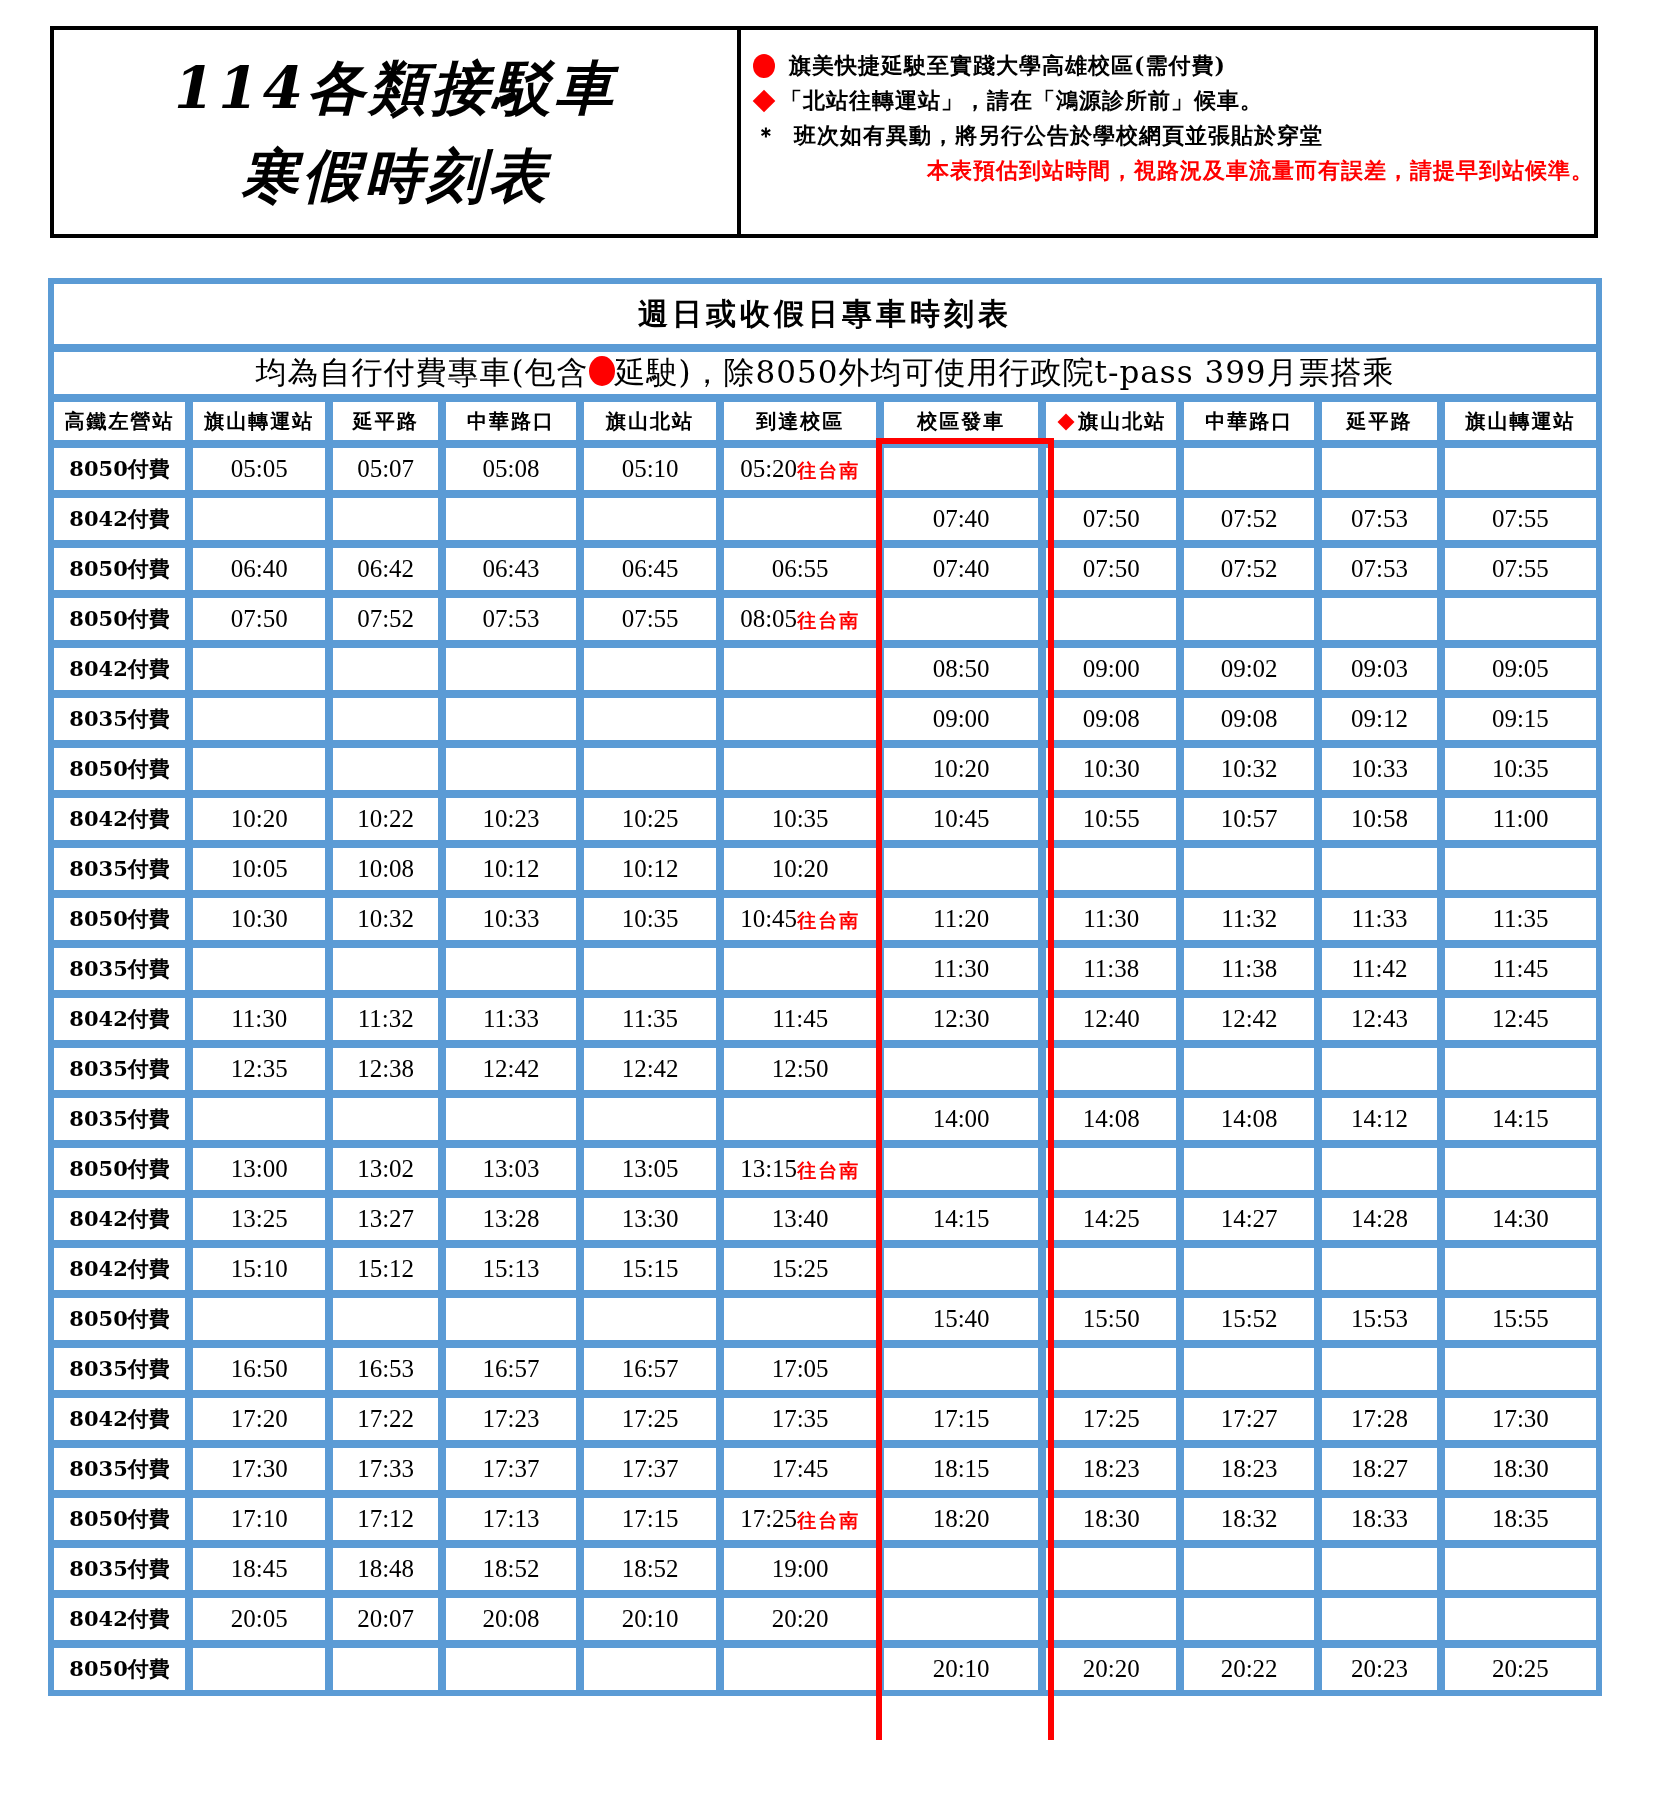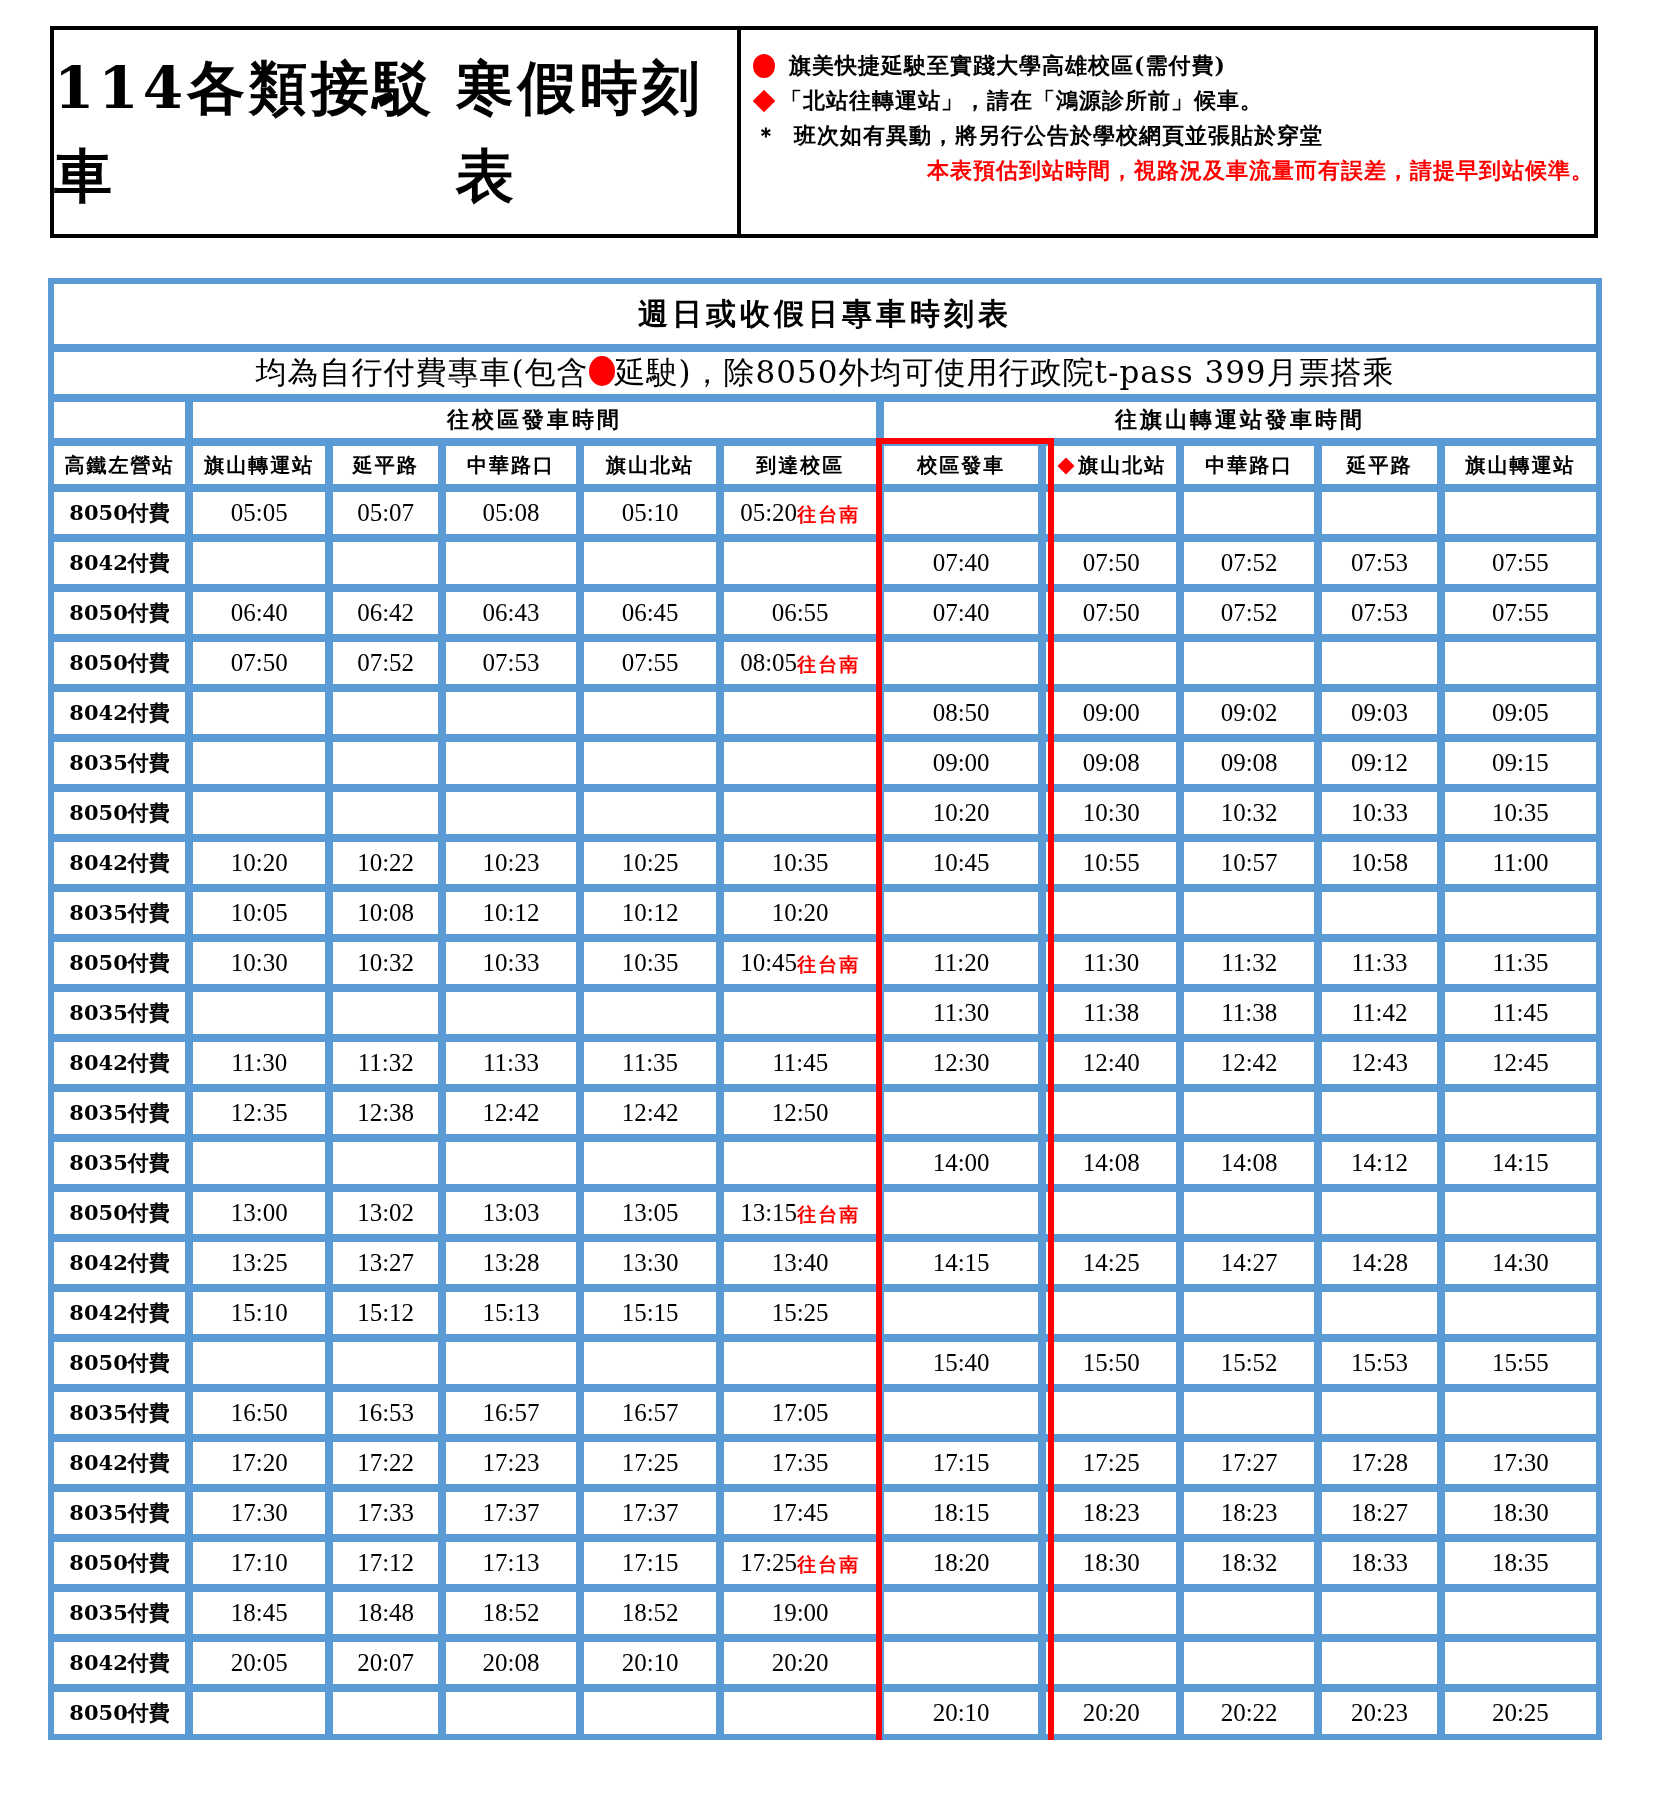--- a/index.html
+++ b/index.html
@@ -6,23 +6,24 @@
   body {
     width: 1654px; height: 1807px; position: relative; overflow: hidden;
     font-family: "DejaVu Serif", "Liberation Serif", serif; color: #000;
   }
   
   .header {
     position: absolute; left: 50px; top: 26px; width: 1548px; height: 212px;
     border: 4px solid #000; box-sizing: border-box; display: flex;
   }
   .header-title {
-    width: 683px; border-right: 4px solid #000; display: flex; 
+    width: 683px; border-right: 4px solid #000; display: flex; flex-direction: column;
     justify-content: center; align-items: center; font-weight: bold; font-size: 58px; line-height: 88px;
     letter-spacing: 4px;
+    font-style: italic;
   }
   .header-notes {
     flex: 1; padding: 18px 0 0 10px; font-size: 22px; line-height: 35px; font-weight: bold;
     letter-spacing: 1px;
   }
   .note { white-space: nowrap; display: flex; align-items: center; }
   .note.red { color: #ff0000; justify-content: flex-end; }
   .diamond {
     display: inline-block; width: 16px; height: 16px; background: #ff0000; transform: rotate(45deg);
     margin: 0 8px 0 5px;
@@ -107,25 +108,20 @@
       <col class="w9">
       <col class="w10">
   </colgroup>
   <tbody id="tbody">
     <tr class="title-row">
       <td colspan="11">週日或收假日專車時刻表</td>
     </tr>
     <tr class="sub-row">
       <td colspan="11"><span>均為自行付費專車(包含</span><span class="dot"></span><span>延駛)，除8050外均可使用行政院t-pass 399月票搭乘</span></td>
     </tr>
-    <tr class="group-row">
-      <td></td>
-      <td colspan="5">往校區發車時間</td>
-      <td colspan="5">往旗山轉運站發車時間</td>
-    </tr>
     <tr class="col-row">
       <td>高鐵左營站</td>
       <td>旗山轉運站</td>
       <td>延平路</td>
       <td>中華路口</td>
       <td>旗山北站</td>
       <td>到達校區</td>
       <td>校區發車</td>
       <td><span class="diamond"></span><span>旗山北站</span></td>
       <td>中華路口</td>

